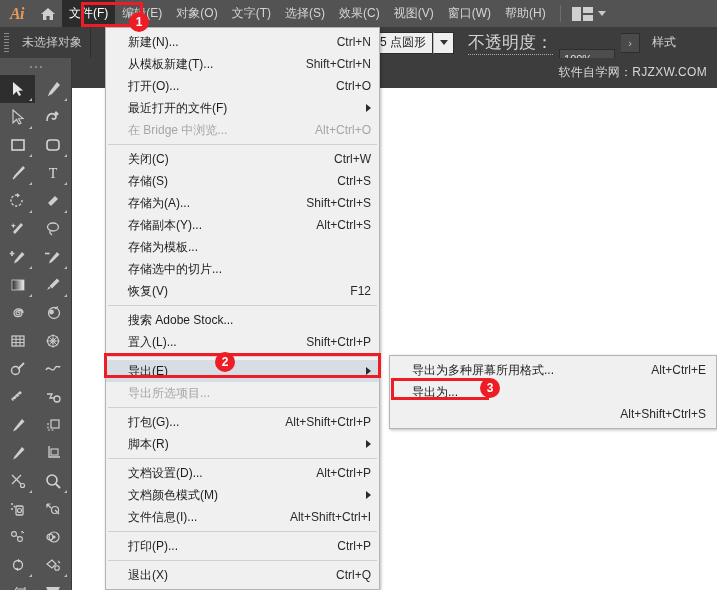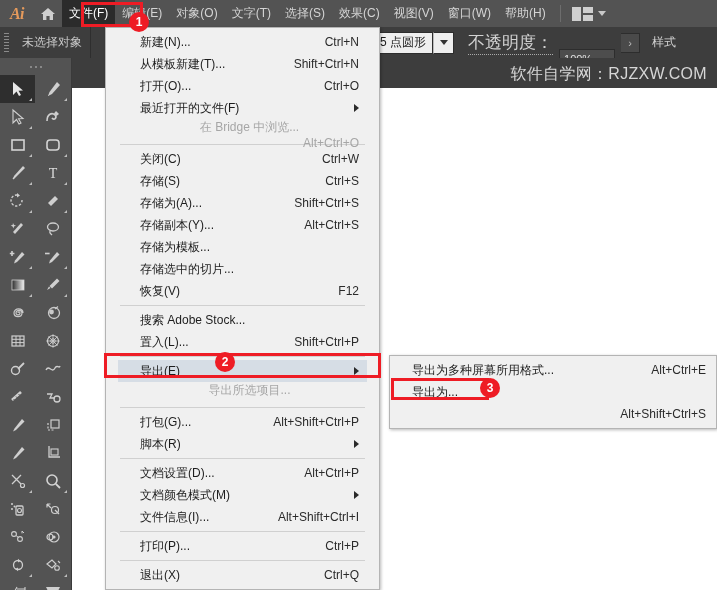--- a/index.html
+++ b/index.html
@@ -94,35 +94,35 @@
     position:absolute;right:3px;bottom:2px;width:0;height:0;
     border-left:3px solid transparent;border-bottom:3px solid #bdbdbd;
   }
 
   
   .canvas{position:absolute;left:71px;top:58px;right:0;bottom:0;background:#ffffff;}
   .wm-strip{
     position:absolute;left:71px;top:58px;width:646px;height:30px;background:#3d3d3d;
   }
   .watermark{
-    position:absolute;right:10px;top:64px;color:#d6d6d6;font-size:16px;letter-spacing:0.3px;
+    position:absolute;right:10px;top:64px;color:#d6d6d6;font-size:12px;letter-spacing:0.3px;
   }
 
   
   .dropdown{
     position:absolute;left:105px;top:27px;width:275px;
     background:#f0f0f0;border:1px solid #b4b4b4;
     box-shadow:1px 1px 3px rgba(0,0,0,.28);
-    padding:3px 12px;box-sizing:border-box;
+    padding:3px 0;box-sizing:border-box;
   }
   .mrow{
     position:relative;height:22px;display:flex;align-items:center;
     padding:0 8px 0 22px;color:#1d1d1d;font-size:12px;box-sizing:border-box;white-space:nowrap;
   }
-  .mrow.disabled{color:#a6a6a6;flex-direction:column;}
+  .mrow.disabled{color:#a6a6a6;}
   .mrow.hl{background:#d6dde5;}
   .mrow .lbl{flex:0 0 auto;}
   .mrow .acc{margin-left:auto;color:#2a2a2a;font-size:12px;padding-left:14px;}
   .mrow.disabled .acc{color:#a6a6a6;}
   .mrow .arrow{
     margin-left:auto;width:0;height:0;
     border-top:4px solid transparent;border-bottom:4px solid transparent;border-left:5px solid #2a2a2a;
   }
   .msep{height:1px;background:#d0d0d0;margin:3px 2px;}
 

